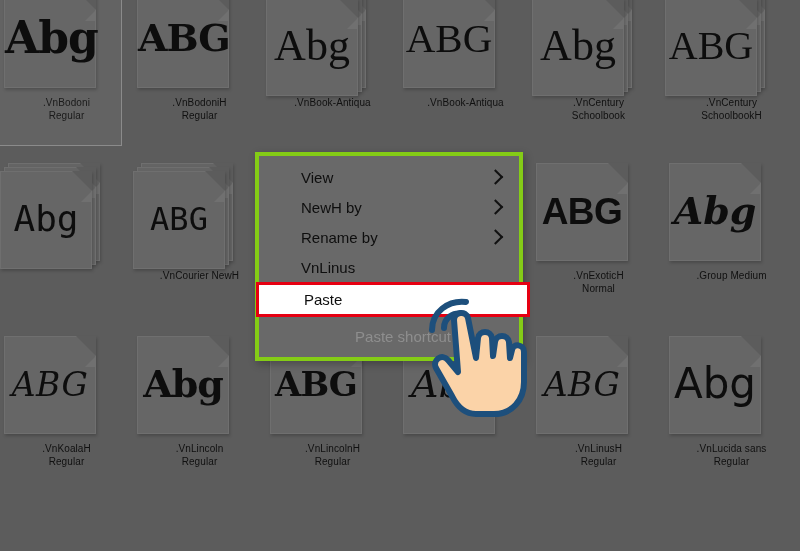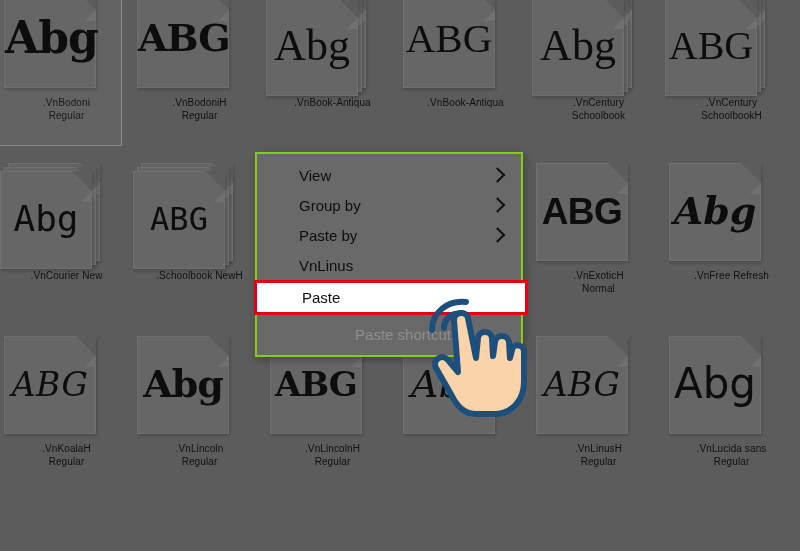--- a/index.html
+++ b/index.html
@@ -120,21 +120,21 @@
   .f-linusH      { font-family: "DejaVu Serif", serif; font-style: italic; font-weight: 400; font-size: 33px; letter-spacing:0.5px; }
   .f-lucida      { font-family: "DejaVu Sans", sans-serif; font-weight: 400; font-size: 42px; }
 
   
   #ctxmenu {
     position: absolute;
     left: 255px;
     top: 152px;
     width: 268px;
     background: #696969;
-    border: 2px solid #84cc16;
+    border: 4px solid #84cc16;
     box-sizing: border-box;
     box-shadow: 2px 3px 8px rgba(0,0,0,0.28);
     z-index: 40;
     padding: 6px 0 6px 0;
   }
 
   .mi {
     position: relative;
     height: 30px;
     display: flex;
@@ -285,39 +285,38 @@
           <div class="sheet back1">
             <div class="corner"></div>
             <div class="corner-fold"></div>
           </div>
           <div class="sheet front">
             <div class="corner"></div>
             <div class="corner-fold"></div>
             <div class="glyph f-courier">Abg</div>
           </div>
         </div>
-        <div class="label">.VnCourier New</div>
       </div>
       <div class="cell" style="left: 133px; top: 159px;">
         <div class="iconwrap">
           <div class="sheet back2">
             <div class="corner"></div>
             <div class="corner-fold"></div>
           </div>
           <div class="sheet back1">
             <div class="corner"></div>
             <div class="corner-fold"></div>
           </div>
           <div class="sheet front">
             <div class="corner"></div>
             <div class="corner-fold"></div>
             <div class="glyph f-courierH">ABG</div>
           </div>
         </div>
-        <div class="label">.Schoolbook NewH</div>
+        <div class="label">.VnCourier NewH</div>
       </div>
       <div class="cell" style="left: 266px; top: 159px;">
         <div class="iconwrap">
           <div class="sheet solo">
             <div class="corner"></div>
             <div class="corner-fold"></div>
           </div>
         </div>
         <div class="label"></div>
       </div>
@@ -341,21 +340,21 @@
         <div class="label">.VnExoticH<br>Normal</div>
       </div>
       <div class="cell" style="left: 665px; top: 159px;">
         <div class="iconwrap">
           <div class="sheet solo">
             <div class="corner"></div>
             <div class="corner-fold"></div>
             <div class="glyph f-free">Abg</div>
           </div>
         </div>
-        <div class="label">.VnFree Refresh</div>
+        <div class="label">.Group Medium</div>
       </div>
       <div class="cell" style="left: 0px; top: 332px;">
         <div class="iconwrap">
           <div class="sheet solo">
             <div class="corner"></div>
             <div class="corner-fold"></div>
             <div class="glyph f-koala">ABG</div>
           </div>
         </div>
         <div class="label">.VnKoalaH<br>Regular</div>
@@ -412,26 +411,26 @@
     </div>
 
   <div id="ctxmenu">
 
     <div class="mi">
       <span>View</span>
       <span class="chev"></span>
     </div>
 
     <div class="mi">
-      <span>Group by</span>
+      <span>NewH by</span>
       <span class="chev"></span>
     </div>
 
     <div class="mi">
-      <span>Paste by</span>
+      <span>Rename by</span>
       <span class="chev"></span>
     </div>
 
     <div class="mi">
       <span>VnLinus</span>
     </div>
 
     <div style="position:relative;height:39px;">
       <div id="paste-row">
         <span>Paste</span>

